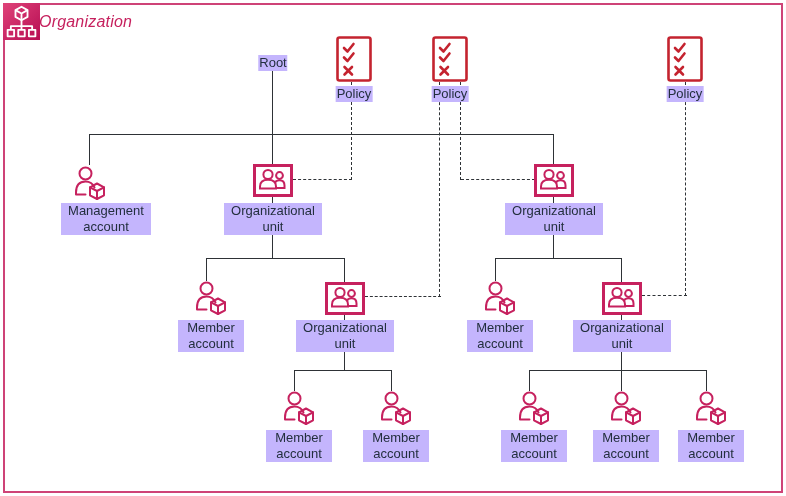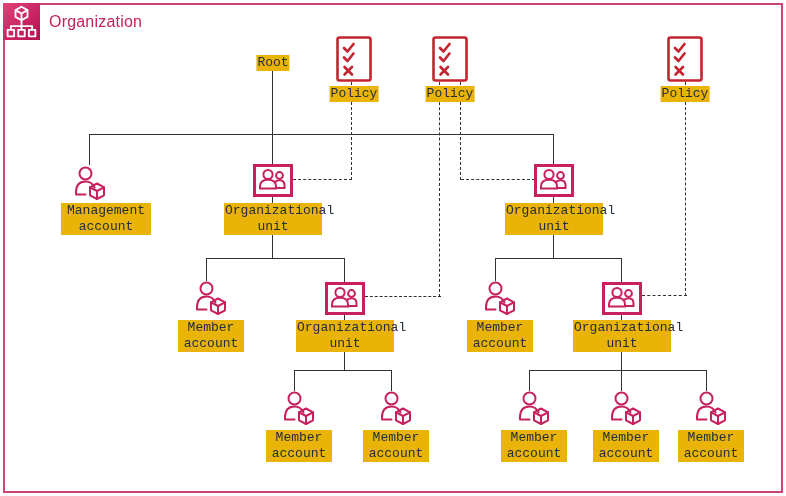--- a/index.html
+++ b/index.html
@@ -16,31 +16,31 @@
   .frame{
     position:absolute;left:3px;top:3px;right:3px;bottom:3px;
     border:2px solid var(--frame);
   }
   .hdr-icon{
     position:absolute;left:3px;top:3px;width:37px;height:37px;
     background:linear-gradient(135deg,#DF4379 0%,#B70D53 100%);
   }
   .hdr-icon svg{position:absolute;left:0;top:0;width:37px;height:37px;}
   .title{
-    position:absolute;left:49px;top:13px;
-    font-size:16px;font-weight:500;color:var(--pink);letter-spacing:0.2px;
+    position:absolute;left:39px;top:13px;
+    font-size:16px;font-weight:500;color:var(--pink);letter-spacing:0.2px;font-style:italic;
   }
   .lh{position:absolute;height:0;border-top:1.6px solid var(--line);}
   .lv{position:absolute;width:0;border-left:1.6px solid var(--line);}
   .dh{position:absolute;height:0;border-top:1.6px dashed var(--line);}
   .dv{position:absolute;width:0;border-left:1.6px dashed var(--line);}
   .lbl{
     position:absolute;transform:translateX(-50%);
     text-align:center;font-size:13px;line-height:16px;color:var(--ink);
-    background:#eab308;padding:0 1px;font-family:Liberation Mono, monospace;
+    background:#c4b5fd;padding:0 1px;
   }
   .nowrap{white-space:nowrap;}
   .w64{width:64px;}
   .w88{width:88px;}
   .w96{width:96px;}
   .icon{position:absolute;color:var(--pink);}
   .icon svg{display:block;}
   .policy{color:var(--red);}
 </style>
 </head>

